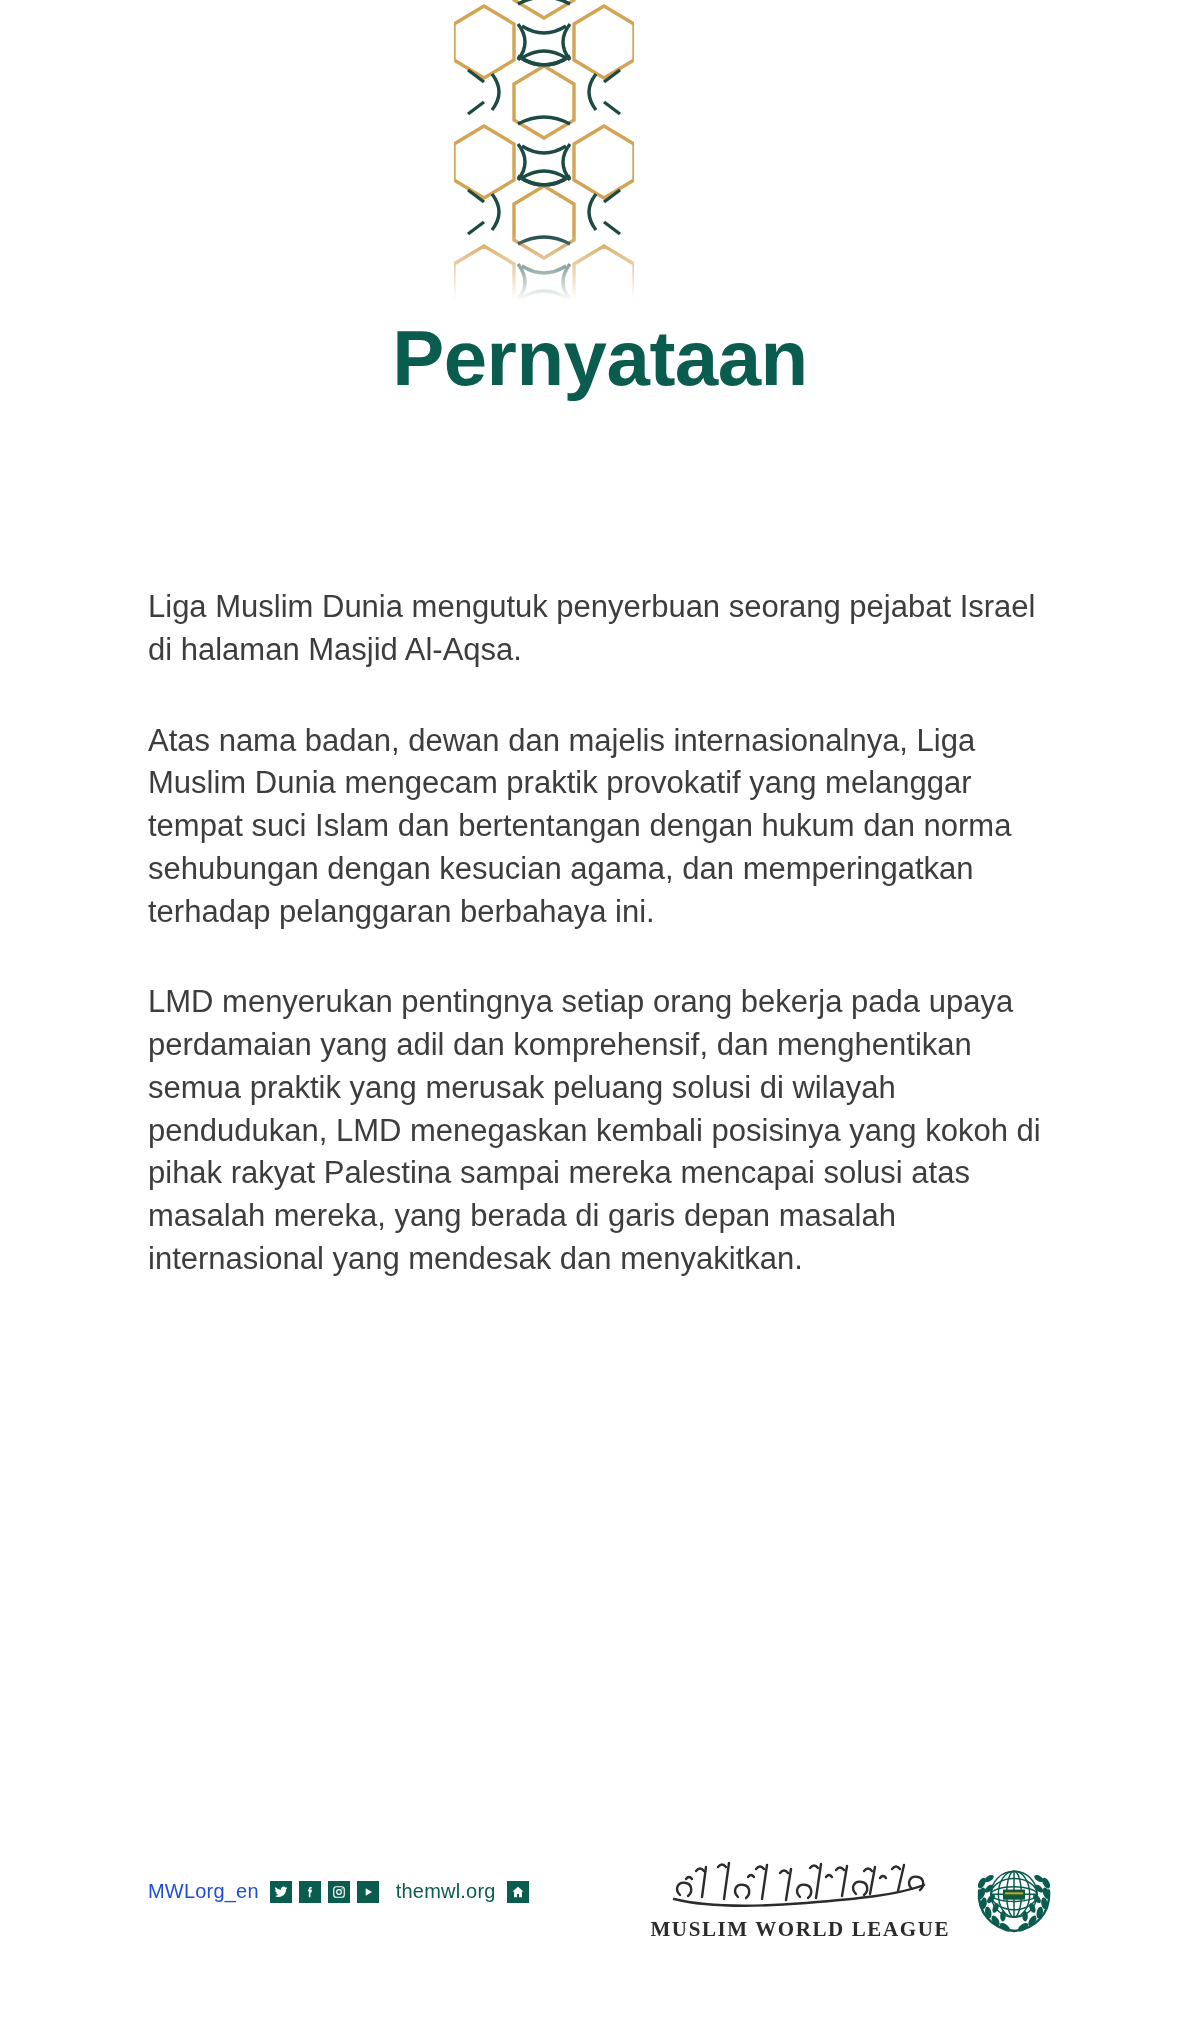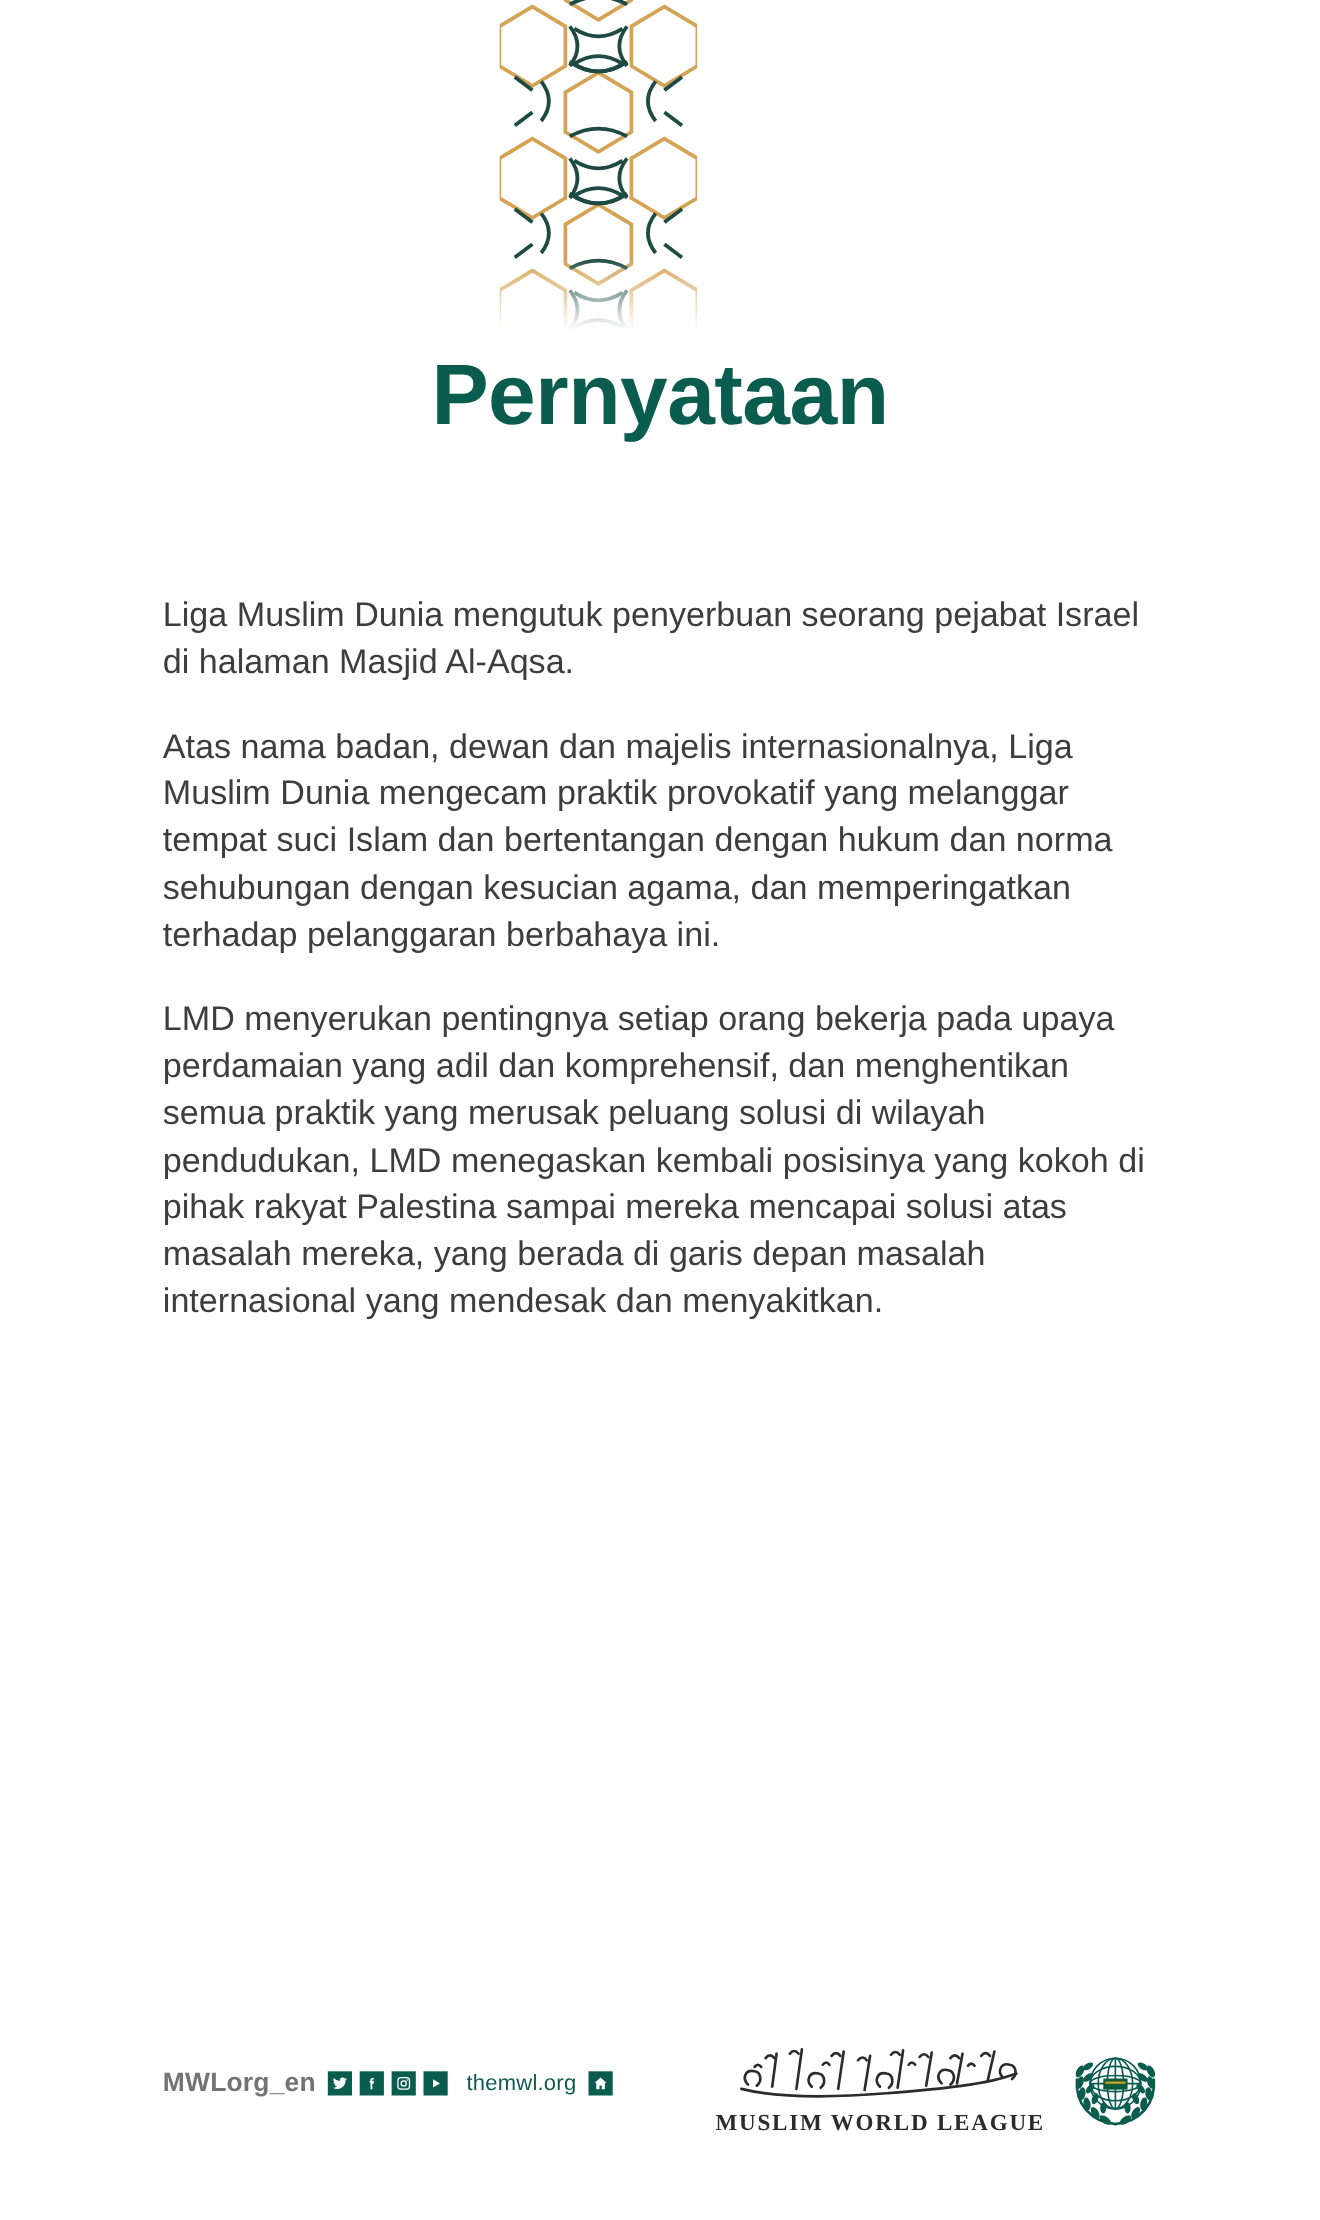--- a/index.html
+++ b/index.html
@@ -56,43 +56,44 @@
     color: #3a3a3a;
     margin-bottom: 38px;
     line-height: 1.2;
   }
   .para {
     font-size: 31px;
     line-height: 1.38;
     color: #3d3d3d;
     margin-bottom: 34px;
     font-weight: 400;
+    margin-top: 48px;
   }
   .para:last-child { margin-bottom: 0; }
 
   
   .footer {
     position: absolute;
     left: 0;
     bottom: 0;
     width: 1200px;
     height: 190px;
   }
   .social-row {
     position: absolute;
     left: 148px;
     top: 52px;
     display: flex;
     align-items: center;
     gap: 7px;
   }
   .handle {
-    font-size: 24px;
-    color: #737373;
-    font-weight: 700;
+    font-size: 20px;
+    color: #1d4ed8;
+    font-weight: 400;
     margin-right: 4px;
     letter-spacing: 0.2px;
   }
   .site {
     font-size: 20px;
     color: #0a5c4e;
     font-weight: 400;
     margin-left: 10px;
     margin-right: 4px;
     letter-spacing: 0.2px;

